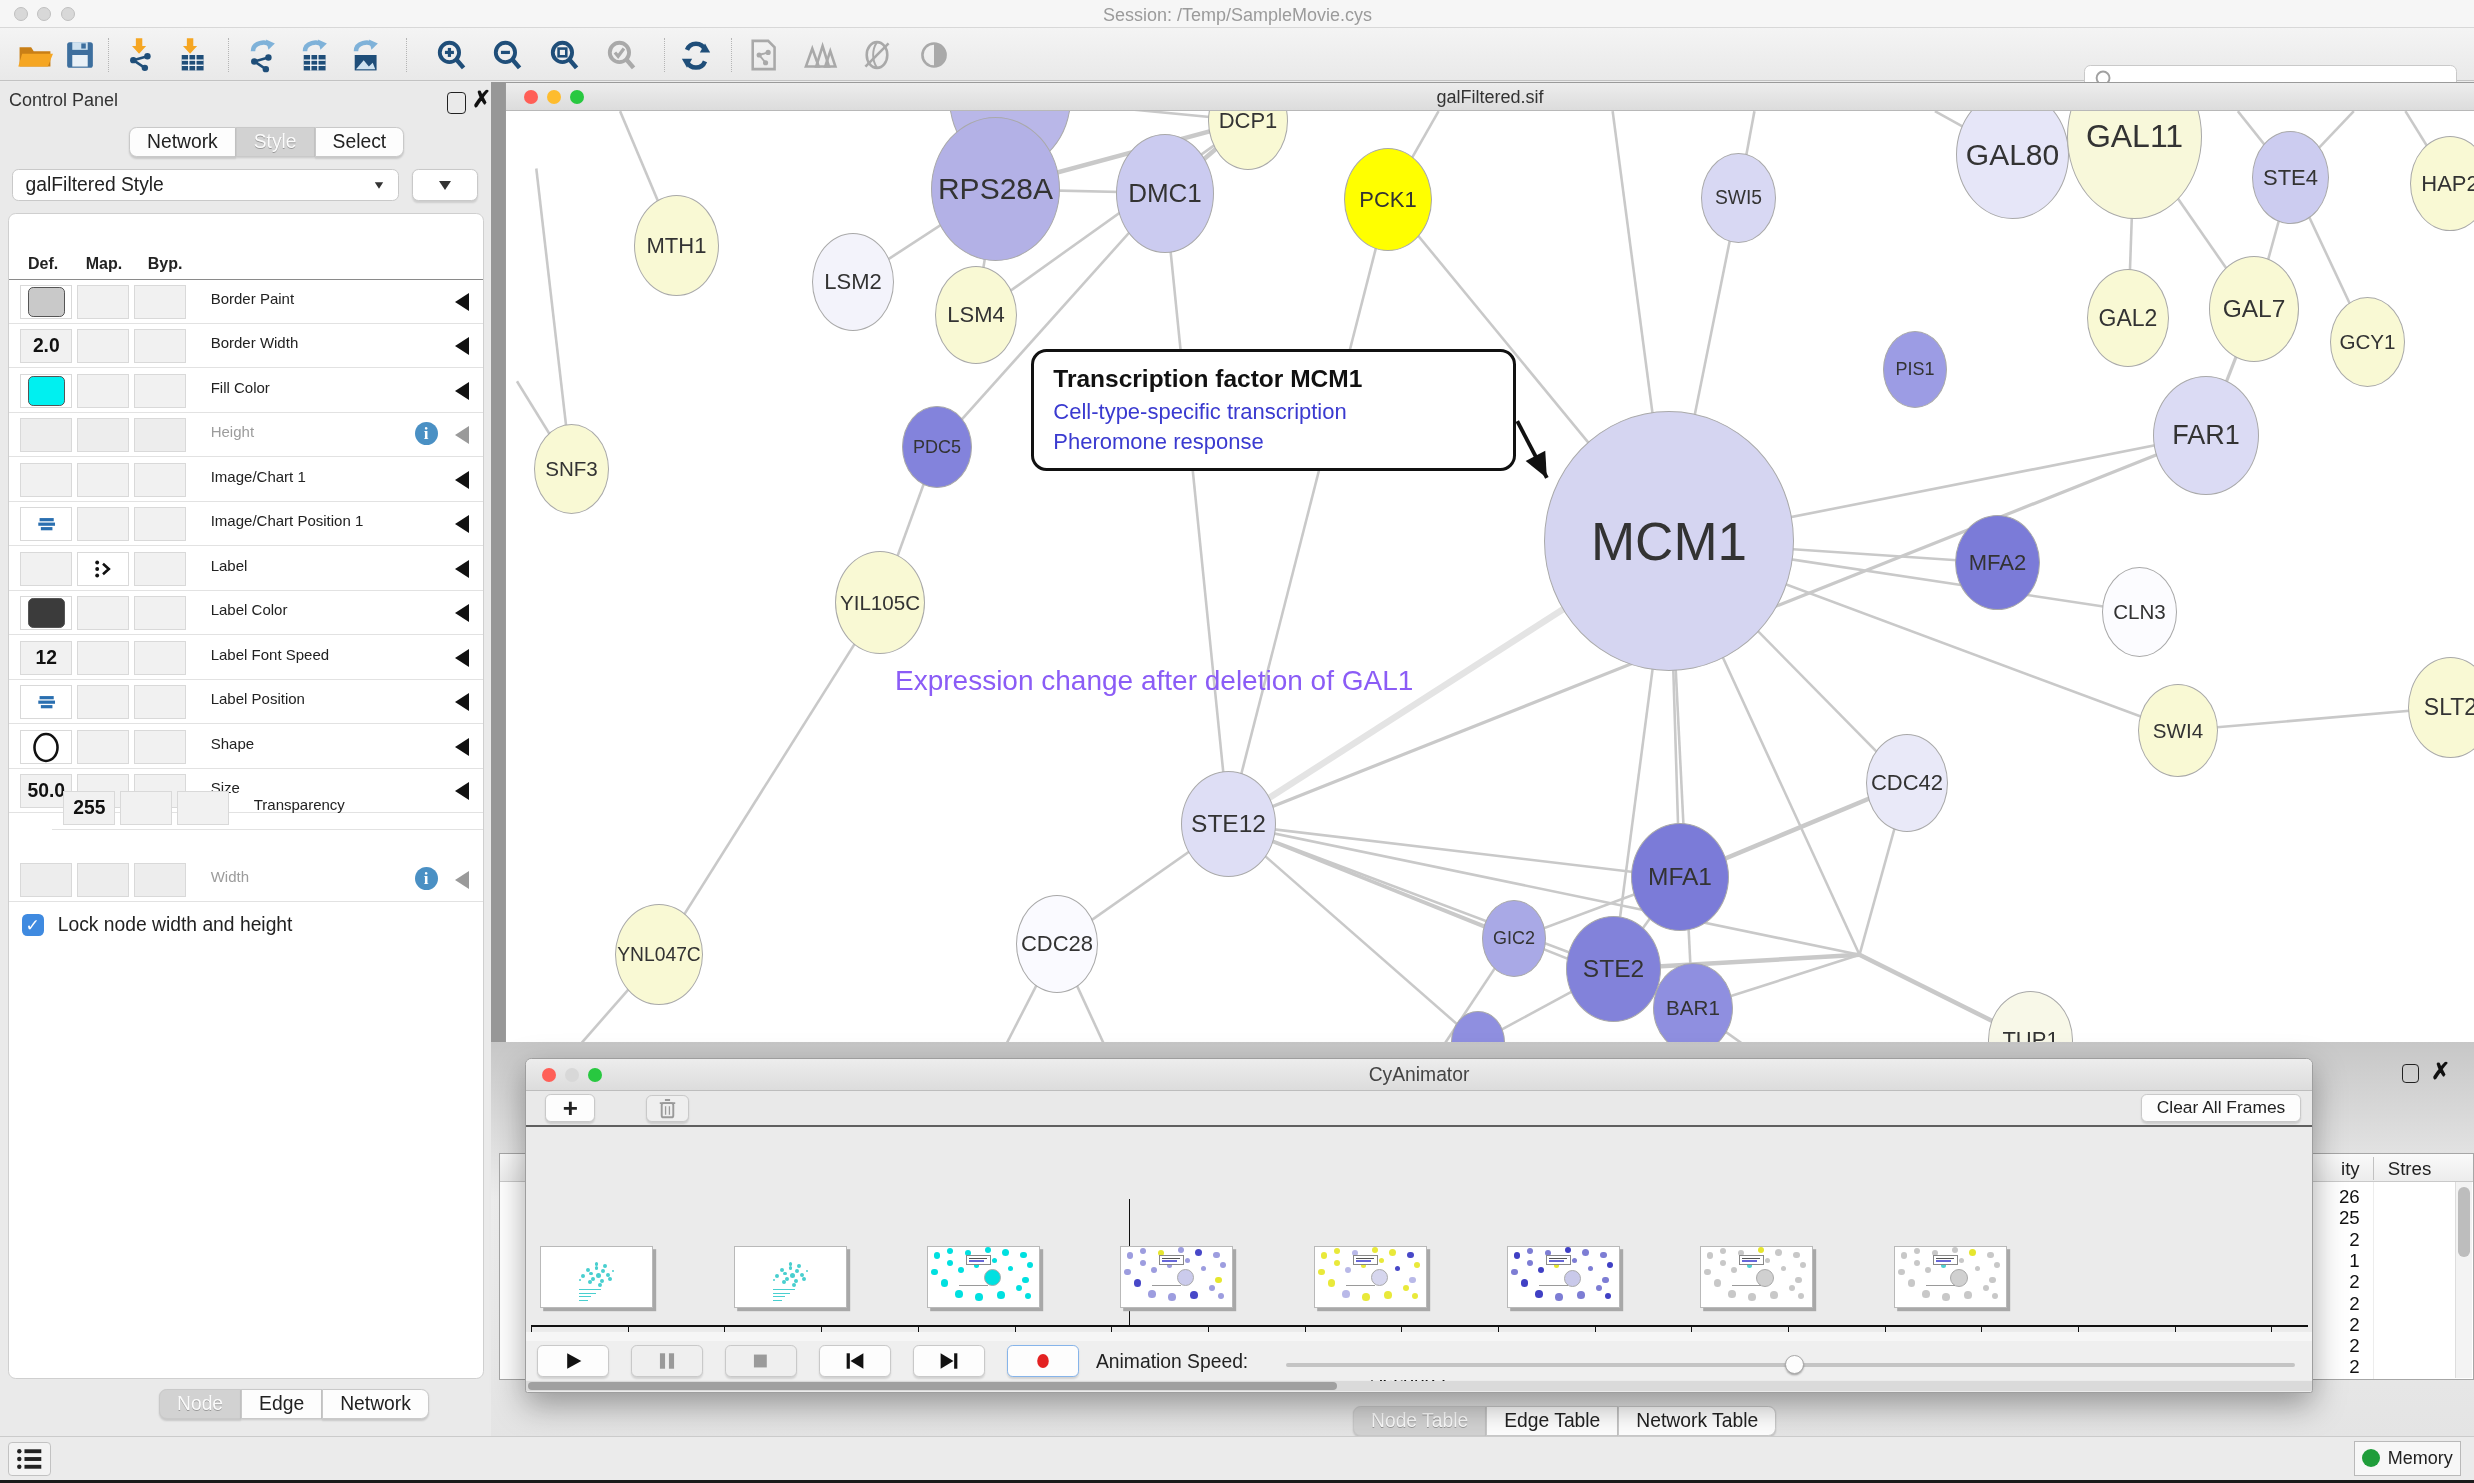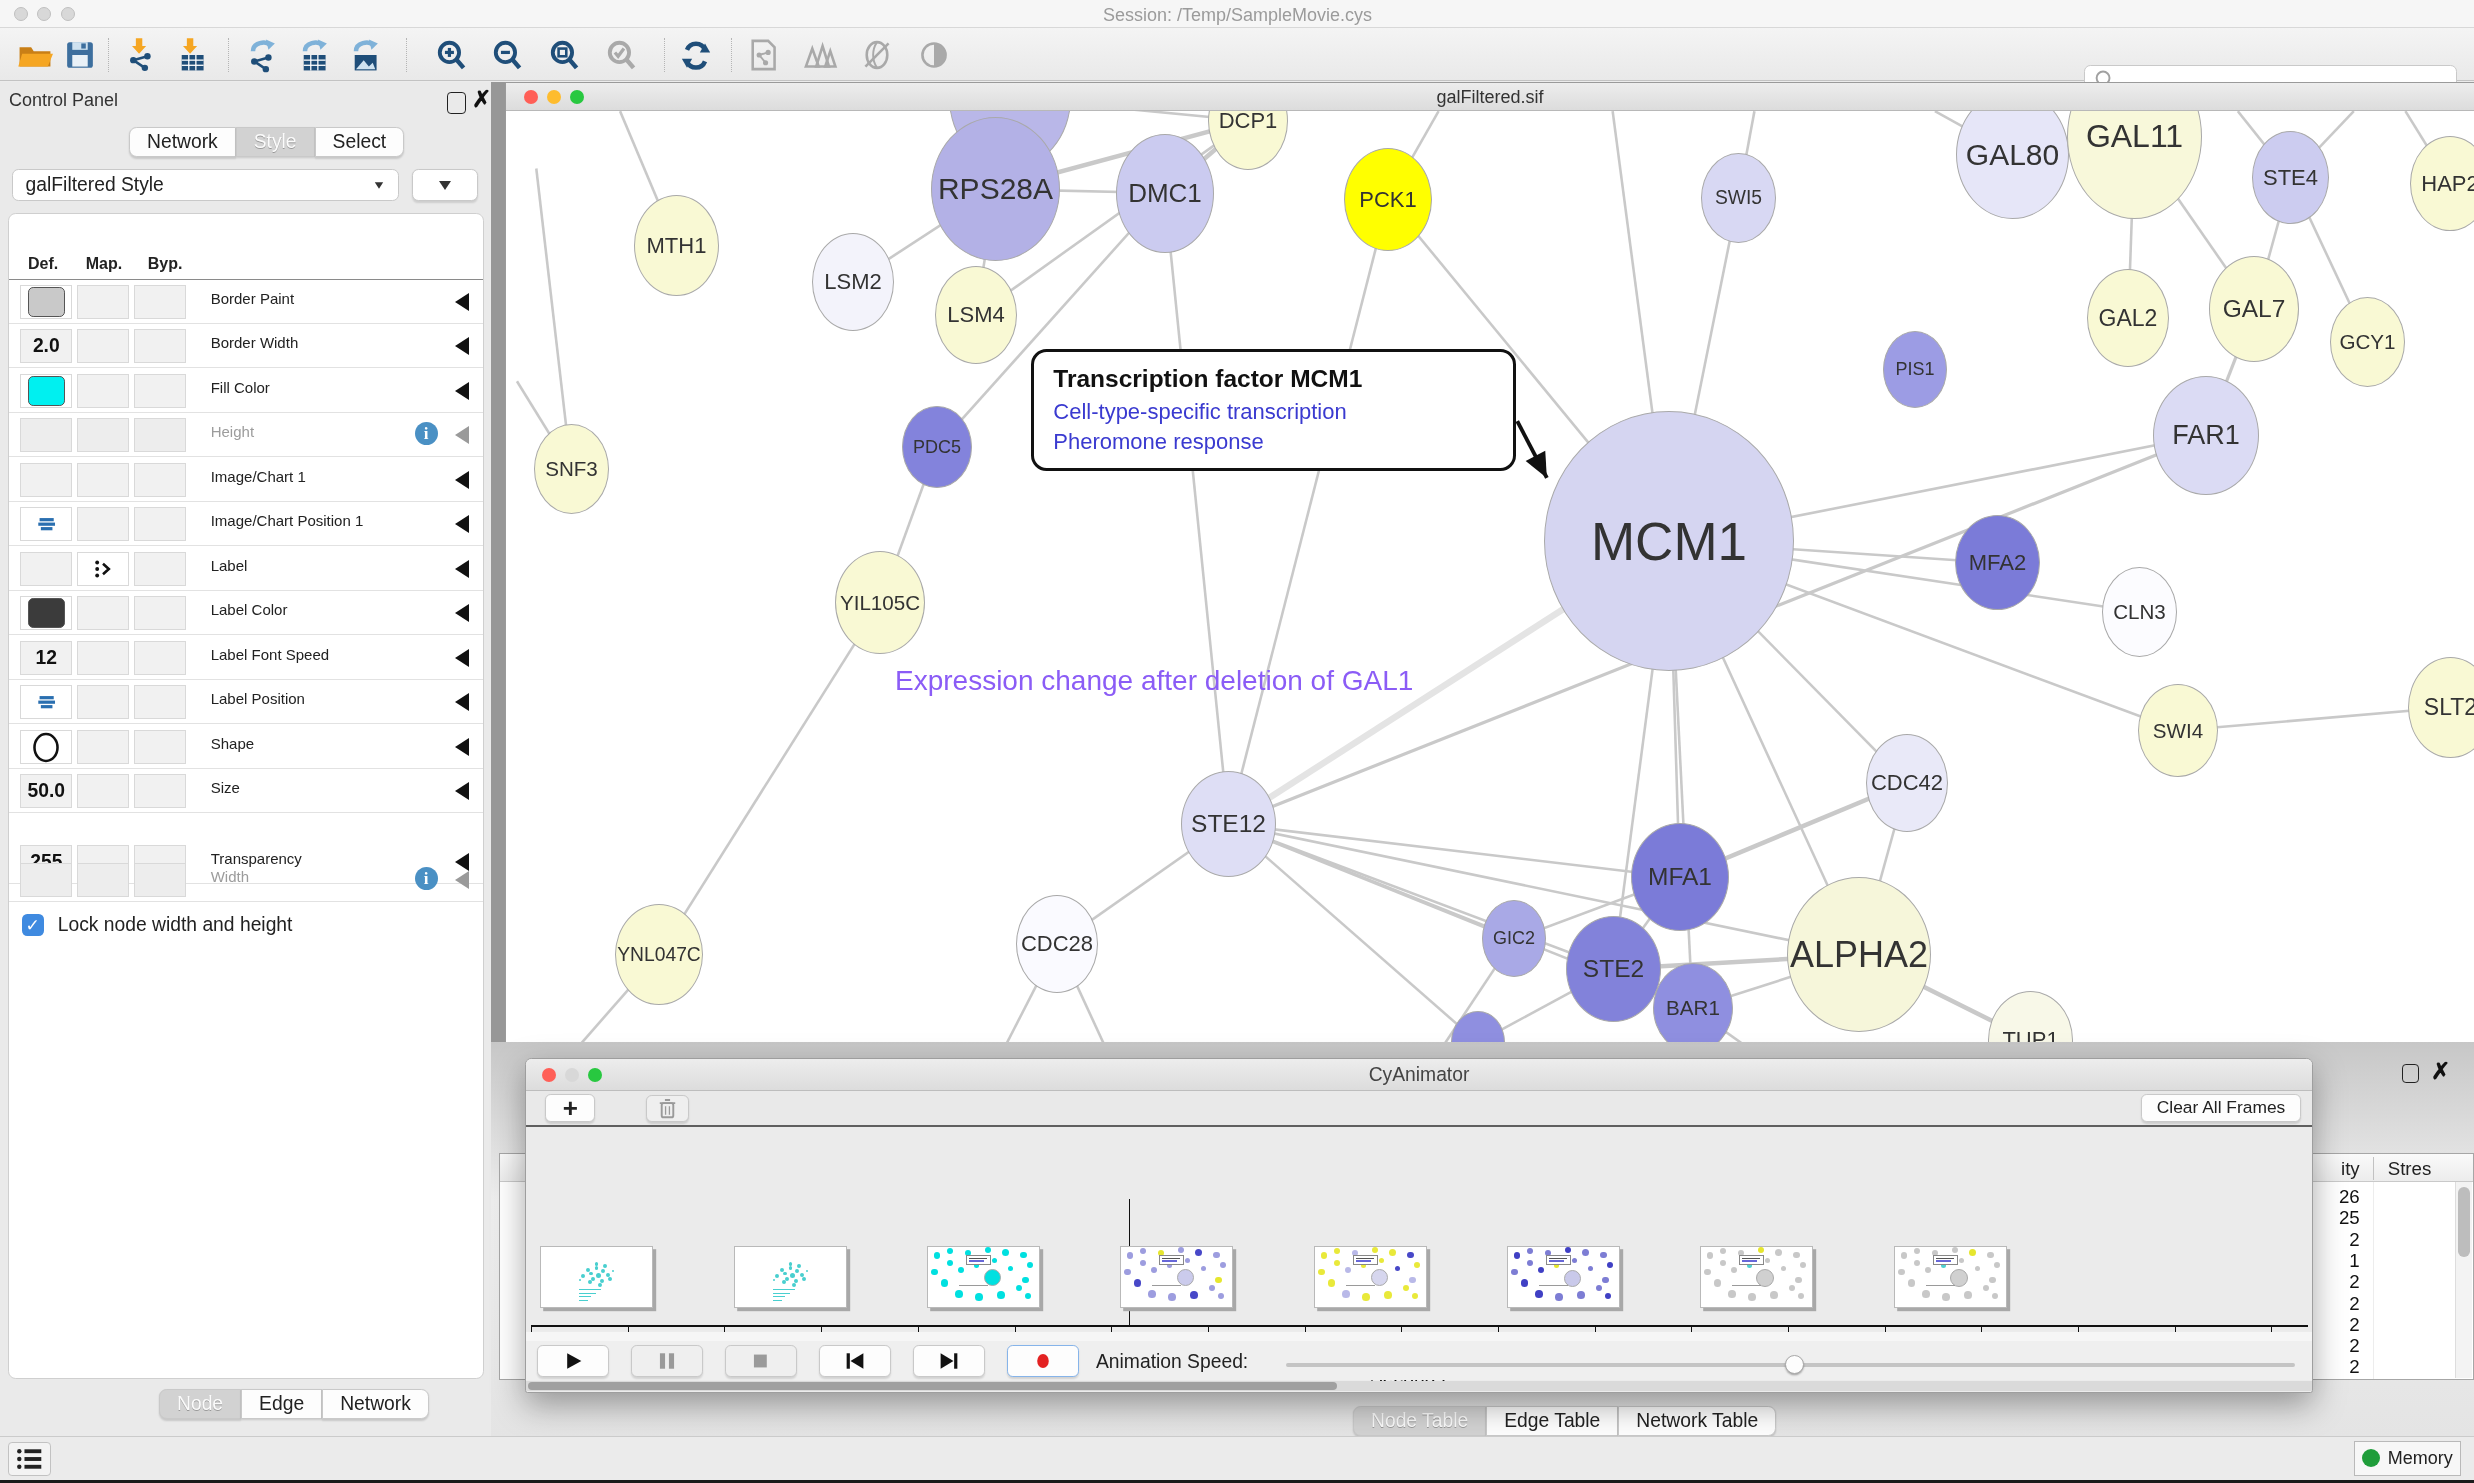--- a/index.html
+++ b/index.html
@@ -391,21 +391,21 @@
         </div>
         <div class="abs prow" style="top: 489px;">
           <div class="abs pcell" style="left: 11.6px;">
             <span class="pval">50.0</span>
           </div>
           <div class="abs pcell" style="left: 68px;"></div>
           <div class="abs pcell" style="left: 125px;"></div>
           <div class="abs plabel">Size</div>
           <div class="abs parrow"></div>
         </div>
-        <div class="abs prow" style="top: 560px;">
+        <div class="abs prow" style="top: 506px; margin-left: 43px;">
           <div class="abs pcell" style="left: 11.6px;">
             <span class="pval">255</span>
           </div>
           <div class="abs pcell" style="left: 68px;"></div>
           <div class="abs pcell" style="left: 125px;"></div>
           <div class="abs plabel">Transparency</div>
           <div class="abs parrow"></div>
         </div>
         <div class="abs prow" style="top: 578px;">
           <div class="abs pcell" style="left: 11.6px; background: rgb(237, 237, 237);"></div>
@@ -638,23 +638,20 @@
         </div>
         <div class="abs node" style="left: 1125px; top: 712px; width: 98px; height: 108px; background: rgb(123, 123, 216); font-size: 24.5px;">
           <span>MFA1</span>
         </div>
         <div class="abs node" style="left: 976px; top: 789px; width: 64px; height: 77px; background: rgb(169, 169, 230); font-size: 18px;">
           <span>GIC2</span>
         </div>
         <div class="abs node" style="left: 1060px; top: 805px; width: 95px; height: 106px; background: rgb(130, 130, 218); font-size: 24.5px;">
           <span>STE2</span>
         </div>
-        <div class="abs node" style="left: 1281px; top: 766px; width: 144px; height: 155px; background: rgb(246, 246, 218); font-size: 36px;">
-          <span>ALPHA2</span>
-        </div>
         <div class="abs node" style="left: 1147px; top: 852px; width: 80px; height: 90px; background: rgb(143, 143, 224); font-size: 20.6px;">
           <span>BAR1</span>
         </div>
         <div class="abs node" style="left: 510px; top: 784px; width: 82px; height: 98px; background: rgb(250, 250, 255); font-size: 22px;">
           <span>CDC28</span>
         </div>
         <div class="abs node" style="left: 109px; top: 793px; width: 88px; height: 101px; background: rgb(249, 249, 212); font-size: 19.3px;">
           <span>YNL047C</span>
         </div>
         <div class="abs node" style="left: 1482px; top: 880px; width: 85px; height: 98px; background: rgb(248, 248, 232); font-size: 22px;">

